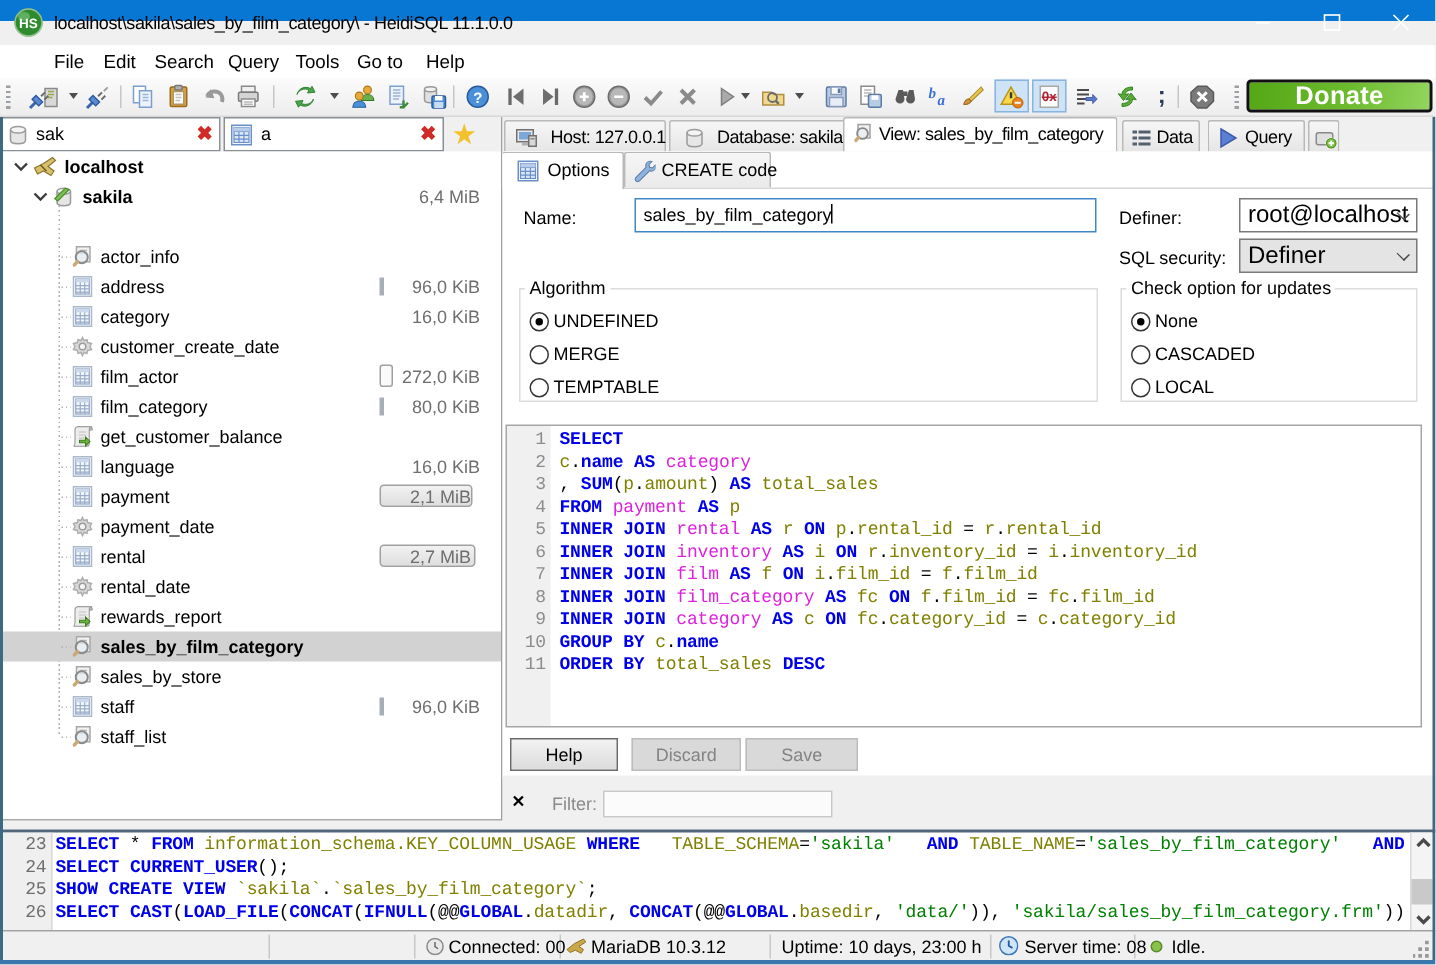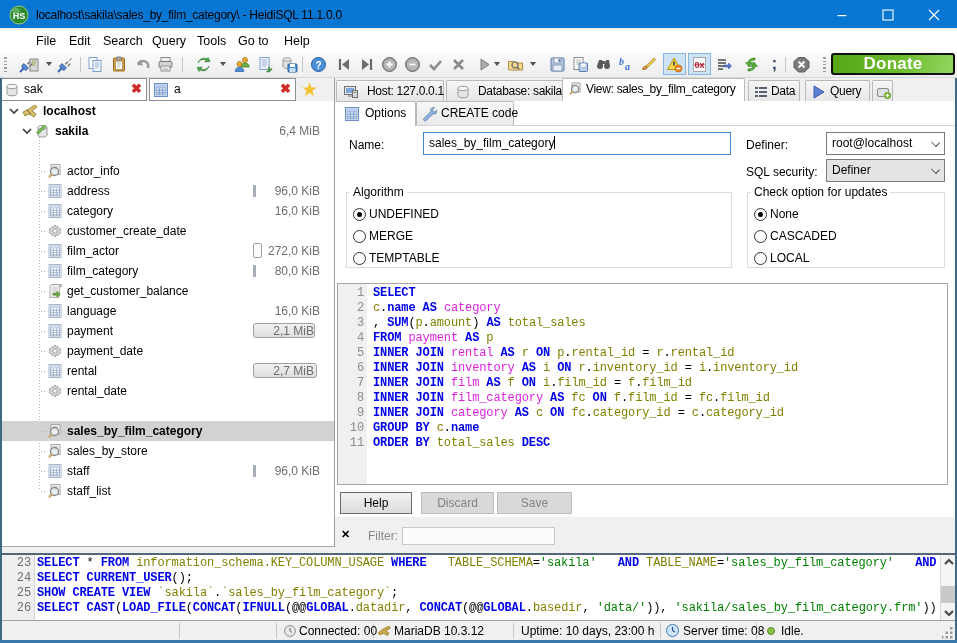--- a/index.html
+++ b/index.html
@@ -1,19 +1,19 @@
 <!DOCTYPE html>
 <html><head>
 <meta charset="utf-8">
 <style>
 * { margin:0; padding:0; box-sizing:border-box; }
 html,body { width:957px; height:643px; overflow:hidden; }
 body { font-family:"Liberation Sans", sans-serif; font-size:12px; background:#f0f0f0; position:relative; color:#000; }
 .abs { position:absolute; }
-#titlebar { position:absolute; left:0; top:0; width:957px; height:28px; background:#0877d3; }
+#titlebar { position:absolute; left:0; top:0; width:957px; height:14px; background:#0877d3; }
 #titlebar .title { position:absolute; left:36px; top:0; line-height:30px; color:#000000; font-size:12px; letter-spacing:-0.25px; }
 #hsicon { position:absolute; left:9px; top:5px; width:20px; height:20px; }
 .winbtn { position:absolute; top:0; width:46px; height:30px; color:#fff; text-align:center; line-height:29px; font-size:14px; }
 #menubar { position:absolute; left:0; top:30px; width:957px; height:22px; background:#ffffff; }
 #menubar span { position:absolute; top:0; line-height:22px; font-size:12.5px;margin-left:28px; }
 #toolbar { position:absolute; left:0; top:52px; width:957px; height:26px; background:linear-gradient(#fbfbfb,#ededed); border-bottom:1px solid #d8d8d8; }
 .tbi { position:absolute; top:4px; width:17px; height:17px; }
 .tbsep { position:absolute; top:5px; width:1px; height:15px; background:#c6c6c6; }
 .tbarr { position:absolute; top:10px; width:0; height:0; border-left:3.5px solid transparent; border-right:3.5px solid transparent; border-top:4px solid #4d4d4d; }
 .tbgrip { position:absolute; top:5px; width:3px; height:16px; background-image:repeating-linear-gradient(#9aa0a6 0 1.5px, transparent 1.5px 3.5px); }
@@ -32,21 +32,21 @@
 .rtab { position:absolute; top:2px; height:21px; background:linear-gradient(#f6f6f6,#e6e6e6); border:1px solid #b9b9b9; border-bottom:none; border-radius:2px 2px 0 0; line-height:20px; font-size:12px; letter-spacing:-0.3px; white-space:nowrap; }
 .rtab.active { top:0; height:23px; background:#fff; z-index:3; }
 .rticon { position:absolute; top:3px; width:16px; height:16px; }
 #rpanel { position:absolute; left:335px; top:101px; width:622px; height:418px; background:#fff; }
 .stab { position:absolute; top:0; height:24px; border:1px solid #b9b9b9; border-bottom:none; background:linear-gradient(#f6f6f6,#eaeaea); line-height:23px; font-size:12px; border-radius:2px 2px 0 0; white-space:nowrap; }
 .stab.active { background:#fff; height:25px; z-index:2; border-left:none; }
 #stabline { position:absolute; left:0px; top:24px; width:622px; height:1px; background:#d4d4d4; }
 .sicon { position:absolute; top:4px; width:16px; height:16px; }
 .label { position:absolute; font-size:12px; white-space:nowrap; }
 .input { position:absolute; background:#fff; border:1px solid #7a7a7a; font-size:12px; line-height:21px; padding-left:5px; white-space:nowrap; }
-.combo { position:absolute; background:#fff; border:1px solid #7a7a7a; font-size:12px; line-height:21px; padding-left:5px; white-space:nowrap; }
+.combo { position:absolute; background:#fff; border:1px solid #7a7a7a; font-size:16px; line-height:21px; padding-left:5px; white-space:nowrap; }
 .combo .arr { position:absolute; right:5px; top:6px; width:7px; height:7px; border-right:1.6px solid #4a4a4a; border-bottom:1.6px solid #4a4a4a; transform:rotate(45deg) scale(1,0.8); }
 .gbox { position:absolute; border:1px solid #dcdcdc; }
 .gbox .cap { position:absolute; left:3px; top:-8px; background:#fff; padding:0 3px; font-size:12px; }
 .radio { position:absolute; width:13px; height:13px; border:1px solid #333; border-radius:50%; background:#fff; }
 .radio.on::after { content:""; position:absolute; left:3px; top:3px; width:5px; height:5px; border-radius:50%; background:#000; }
 #editor { position:absolute; left:2px; top:182px; width:611px; height:202px; background:#fff; border:1px solid #a6a6a6; font-family:"Liberation Mono", monospace; font-size:12px; letter-spacing:-0.12px; overflow:hidden; }
 #gutter { position:absolute; left:0; top:0; width:29px; height:200px; background:#f0f0f0; }
 .eline { position:absolute; left:0; width:600px; height:15px; line-height:15px; white-space:pre; }
 .eline .num { position:absolute; left:0; width:26px; text-align:right; color:#8c8c8c; }
 .eline .code { position:absolute; left:35px; }
@@ -412,20 +412,30 @@
 <span class="sz" style=" right:20px;">2,7 MiB</span>
 </div>
 <div class="trow" style="top:280px;">
 <div class="abs" style="left:41px; top:10px; width:6px; height:1px; background-image:repeating-linear-gradient(90deg,#b0b0b0 0 1px, transparent 1px 3px);"></div>
 <div class="ticon" style="left:47px;"><svg width="16" height="16" viewBox="0 0 16 16">
           <path d="M8 2l1 2 2-0.6 0.4 2L14 6l-1 2 1 2-2.6 0.6-0.4 2-2-0.6-1 2-1-2-2 0.6-0.4-2L2 10l1-2-1-2 2.6-0.6 0.4-2 2 0.6z" fill="#d9d9d9" stroke="#adadad"></path>
           <circle cx="8" cy="8" r="2.2" fill="#f5f5f5" stroke="#9d9d9d"></circle>
         </svg></div>
 <span class="lbl" style="left:67px; font-weight:normal;">rental_date</span>
 </div>
+<div class="trow" style="top:300px;">
+<div class="abs" style="left:41px; top:10px; width:6px; height:1px; background-image:repeating-linear-gradient(90deg,#b0b0b0 0 1px, transparent 1px 3px);"></div>
+<div class="ticon" style="left:47px;"><svg width="16" height="16" viewBox="0 0 16 16">
+          <path d="M5 1.5h7.5c1.2 0 2 0.9 2 2l-2.5 0.5H5z" fill="#c8c8c8" stroke="#969696" stroke-width="0.7"></path>
+          <path d="M5 1.5c-1.2 0-2 0.9-2 2v8.5c0 1.5-0.3 2.2-1 2.5h9c1 0 1.5-0.7 1.5-2V3.5c0-1.1 0.8-2 2-2z" fill="#ededed" stroke="#969696" stroke-width="0.7"></path>
+          <path d="M5.5 5h5M5.5 7h5M5.5 9h4" stroke="#c0c0c0" stroke-width="0.8"></path>
+          <path d="M7.5 13.2l4 0 0-2.2 3 3-3 3 0-2.2-4 0z" fill="#6cb33e" stroke="#3e7d1e" stroke-width="0.7" transform="translate(-1.5,-2.7)"></path>
+        </svg></div>
+<span class="lbl" style="left:67px; font-weight:normal;">rewards_report</span>
+</div>
 <div class="trow" style="top:320px; background:#d2d2d2;">
 <div class="abs" style="left:41px; top:10px; width:6px; height:1px; background-image:repeating-linear-gradient(90deg,#b0b0b0 0 1px, transparent 1px 3px);"></div>
 <div class="ticon" style="left:47px;"><svg width="16" height="16" viewBox="0 0 16 16">
           <rect x="4" y="1.5" width="9" height="10" fill="#f2f2f2" stroke="#a8a8a8"></rect>
           <path d="M6 4h5M6 6h5" stroke="#b9b9b9"></path>
           <circle cx="7.5" cy="8.5" r="4" fill="#e4ecf2" fill-opacity="0.75" stroke="#8a8a8a" stroke-width="1.3"></circle>
           <path d="M4.6 11.4 L2.6 13.6" stroke="#c8a978" stroke-width="2.4" stroke-linecap="round"></path>
         </svg></div>
 <span class="lbl" style="left:67px; font-weight:bold;">sales_by_film_category</span>
 </div>

